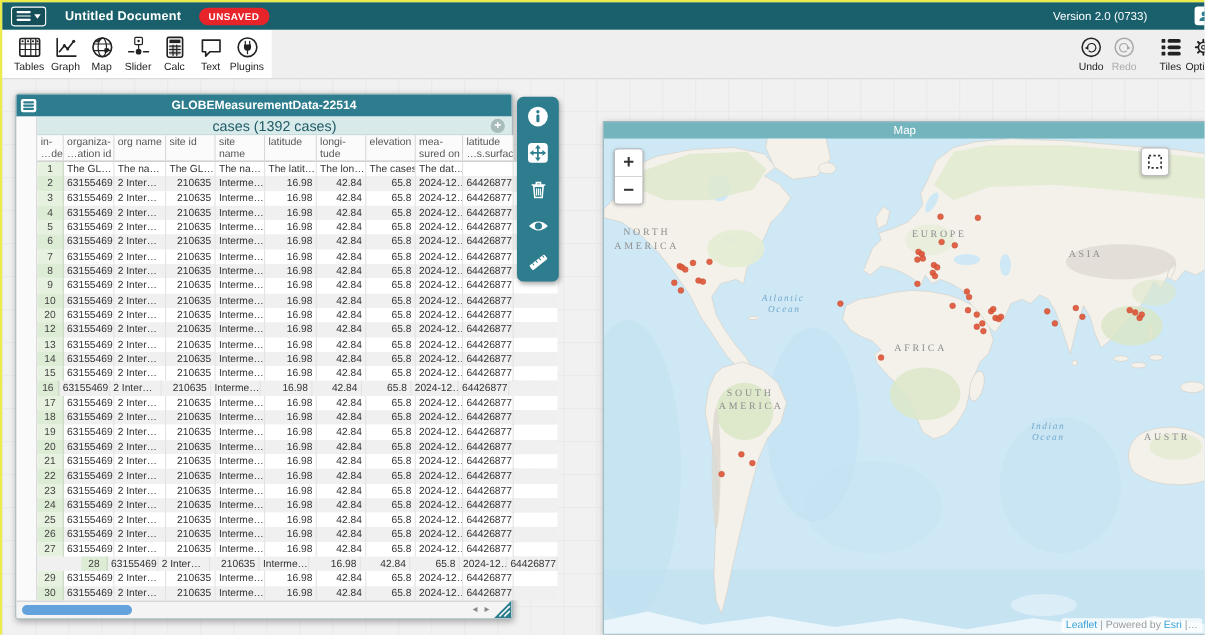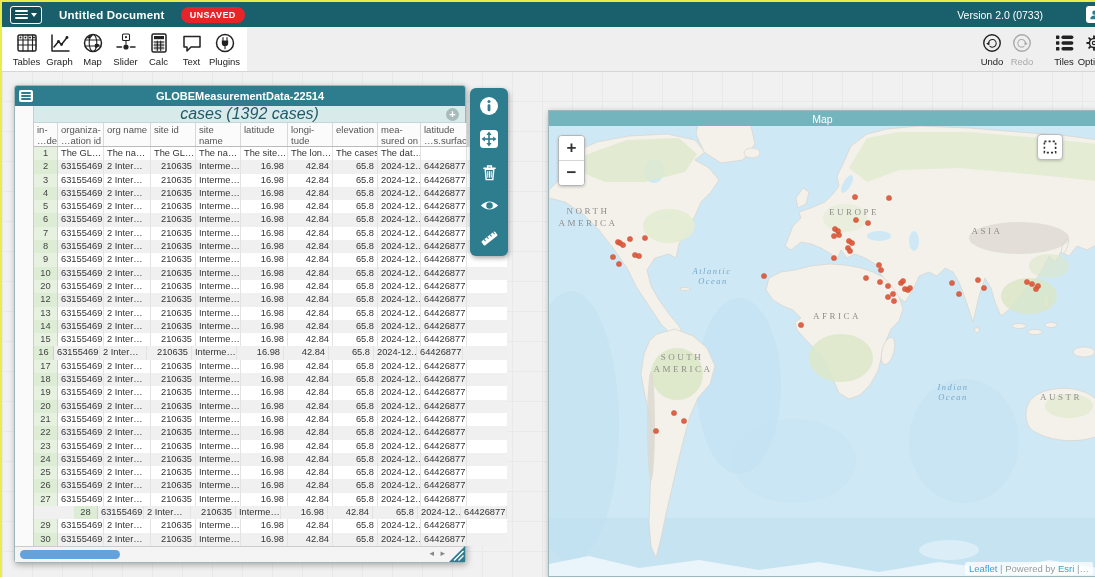--- a/index.html
+++ b/index.html
@@ -53,21 +53,21 @@
   .table-comp{position:absolute;left:14px;top:85px;width:452px;height:478px;background:#fff;
     border:1px solid #9fb6bb;border-radius:3px;box-shadow:1px 2px 6px rgba(0,0,0,.3);box-sizing:border-box;z-index:10}
   .table-titlebar{height:20px;background:var(--teal-mid,#2d7d8e);border-radius:2px 2px 0 0;position:relative;
     display:flex;align-items:center;cursor:move}
   .table-titlebar .tt-icon{width:14px;height:12px;background:#fff;border-radius:2px;margin-left:4px;
     display:flex;flex-direction:column;justify-content:center;gap:1.5px;padding:0 2px;box-sizing:border-box}
   .table-titlebar .tt-icon i{display:block;height:1.6px;background:var(--teal-mid,#2d7d8e);border-radius:1px}
   .table-title{position:absolute;left:0;right:0;text-align:center;color:#fff;font-size:11px;font-weight:bold}
   .cases-band{position:absolute;left:19px;right:0;top:20px;height:17px;background:var(--band,#d9eaea);
     display:flex;align-items:center;justify-content:center;border-bottom:1px solid #c2d7d7;box-sizing:border-box}
-  .cases-band .cases-label{font-size:16px;font-style:italic;color:#1d5a66}
+  .cases-band .cases-label{font-size:13px;color:#1d5a66}
   .add-attr{position:absolute;right:6px;top:1.5px;width:13px;height:13px;border-radius:50%;background:#a9bcbc;
     color:#fff;font-size:11px;line-height:12px;text-align:center;cursor:pointer;font-weight:bold}
   .gutter{position:absolute;left:0;top:20px;bottom:16px;width:19px;background:#fafafa;border-right:1px solid #ccc;box-sizing:border-box}
   .hdr-row{position:absolute;left:19px;top:37px;height:24px;display:flex;background:#fbfbfb;border-bottom:1px solid #bbb;box-sizing:border-box}
   .th{font-size:9.5px;color:#555;border-right:1px solid #d9d9d9;box-sizing:border-box;padding:1px 3px 0 3px;
     display:flex;flex-direction:column;line-height:11px;overflow:hidden;white-space:nowrap;cursor:pointer}
   .rows{position:absolute;left:19px;top:61px;bottom:16px;overflow:hidden}
   .tr{display:flex;height:13.3px;background:#fff}
   .tr.even{background:#f0f0f0}
   .td{font-size:9.3px;color:#333;border-right:1px solid #e3e3e3;box-sizing:border-box;
@@ -327,21 +327,21 @@
         <span>…s.surface</span>
       </div>
     </div>
   <div class="rows">
       <div class="tr">
         <div class="td idx" style="width: 24px;">1</div>
         <div class="td str" style="width: 46px;">The GL…</div>
         <div class="td str" style="width: 47px;">The na…</div>
         <div class="td str" style="width: 45px;">The GL…</div>
         <div class="td str" style="width: 45px;">The na…</div>
-        <div class="td str" style="width: 47px;">The site…</div>
+        <div class="td str" style="width: 47px;">The latit…</div>
         <div class="td str" style="width: 45px;">The lon…</div>
         <div class="td str" style="width: 45px;">The cases…</div>
         <div class="td str" style="width: 43px;">The dat…</div>
         <div class="td str" style="width: 46px;"></div>
       </div>
       <div class="tr even">
         <div class="td idx" style="width: 24px;">2</div>
         <div class="td num" style="width: 46px;">63155469</div>
         <div class="td str" style="width: 47px;">2 Inter…</div>
         <div class="td num" style="width: 45px;">210635</div>

